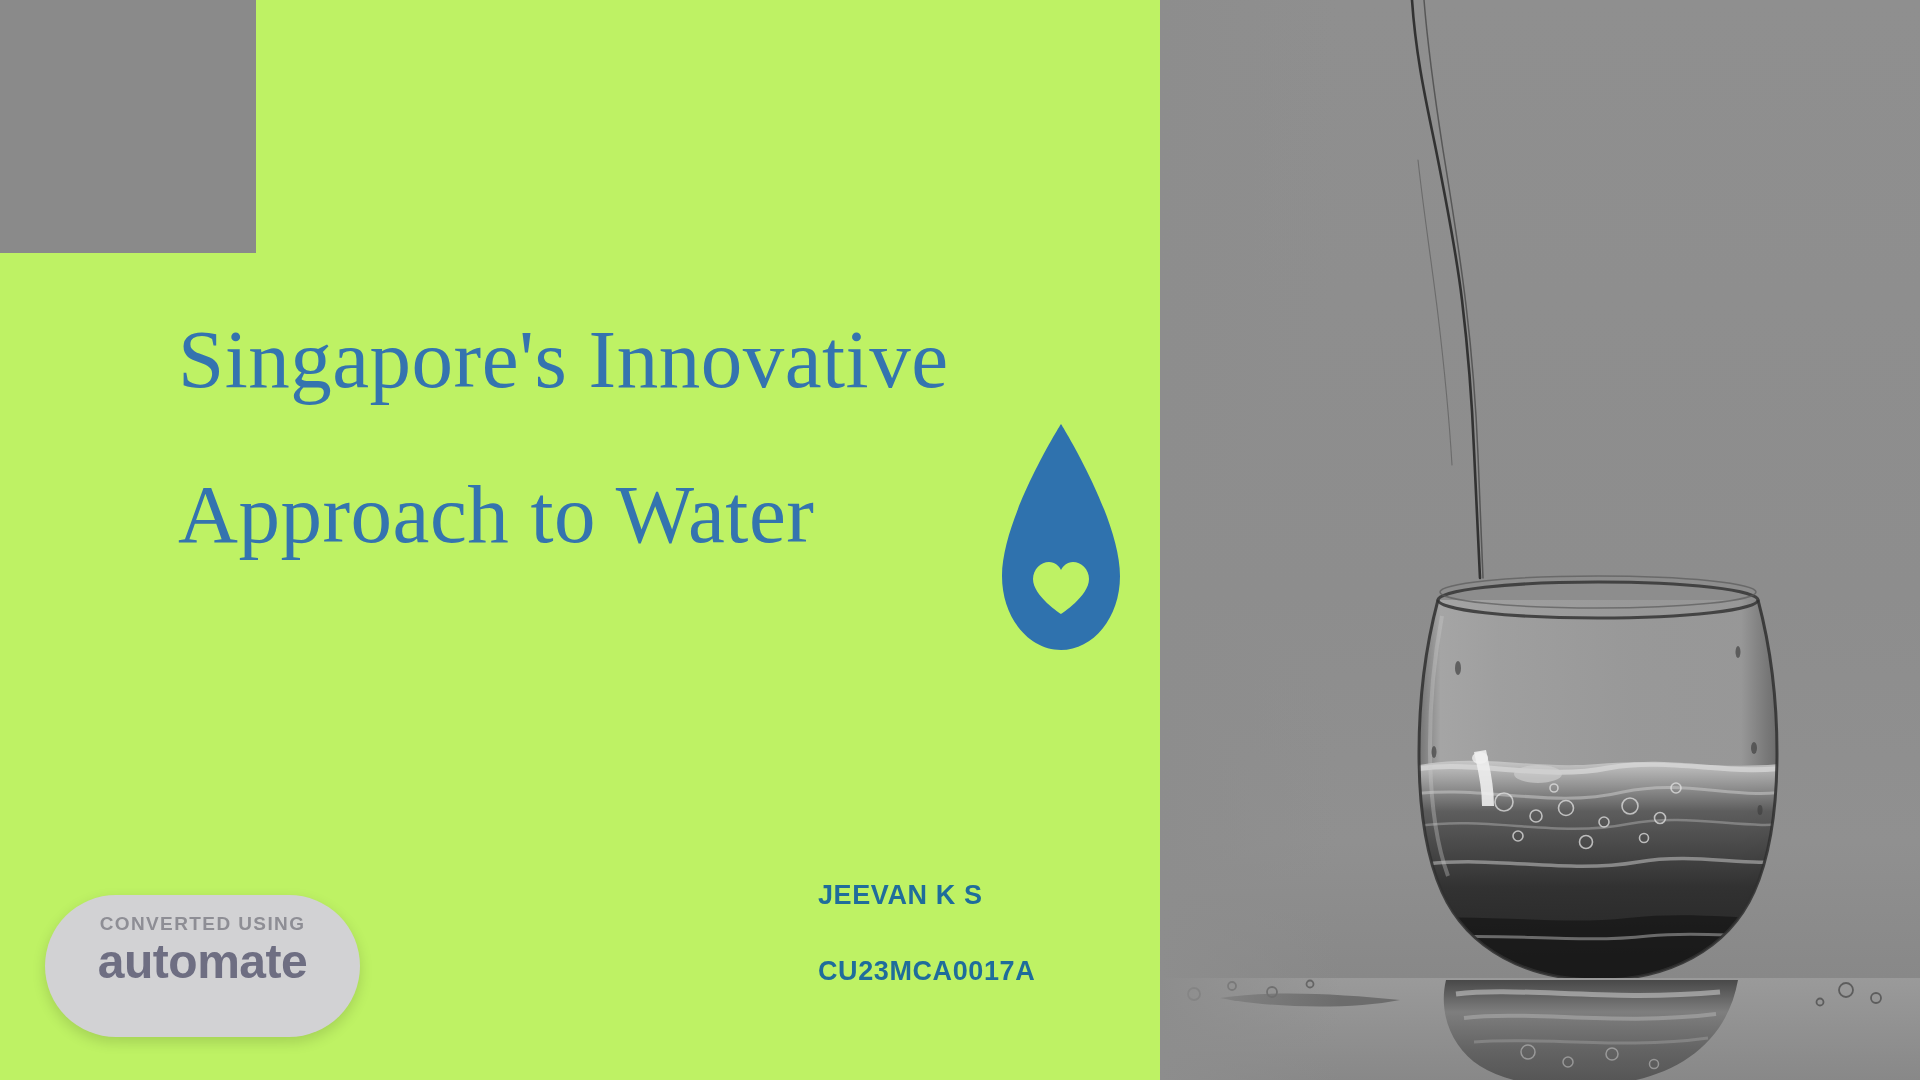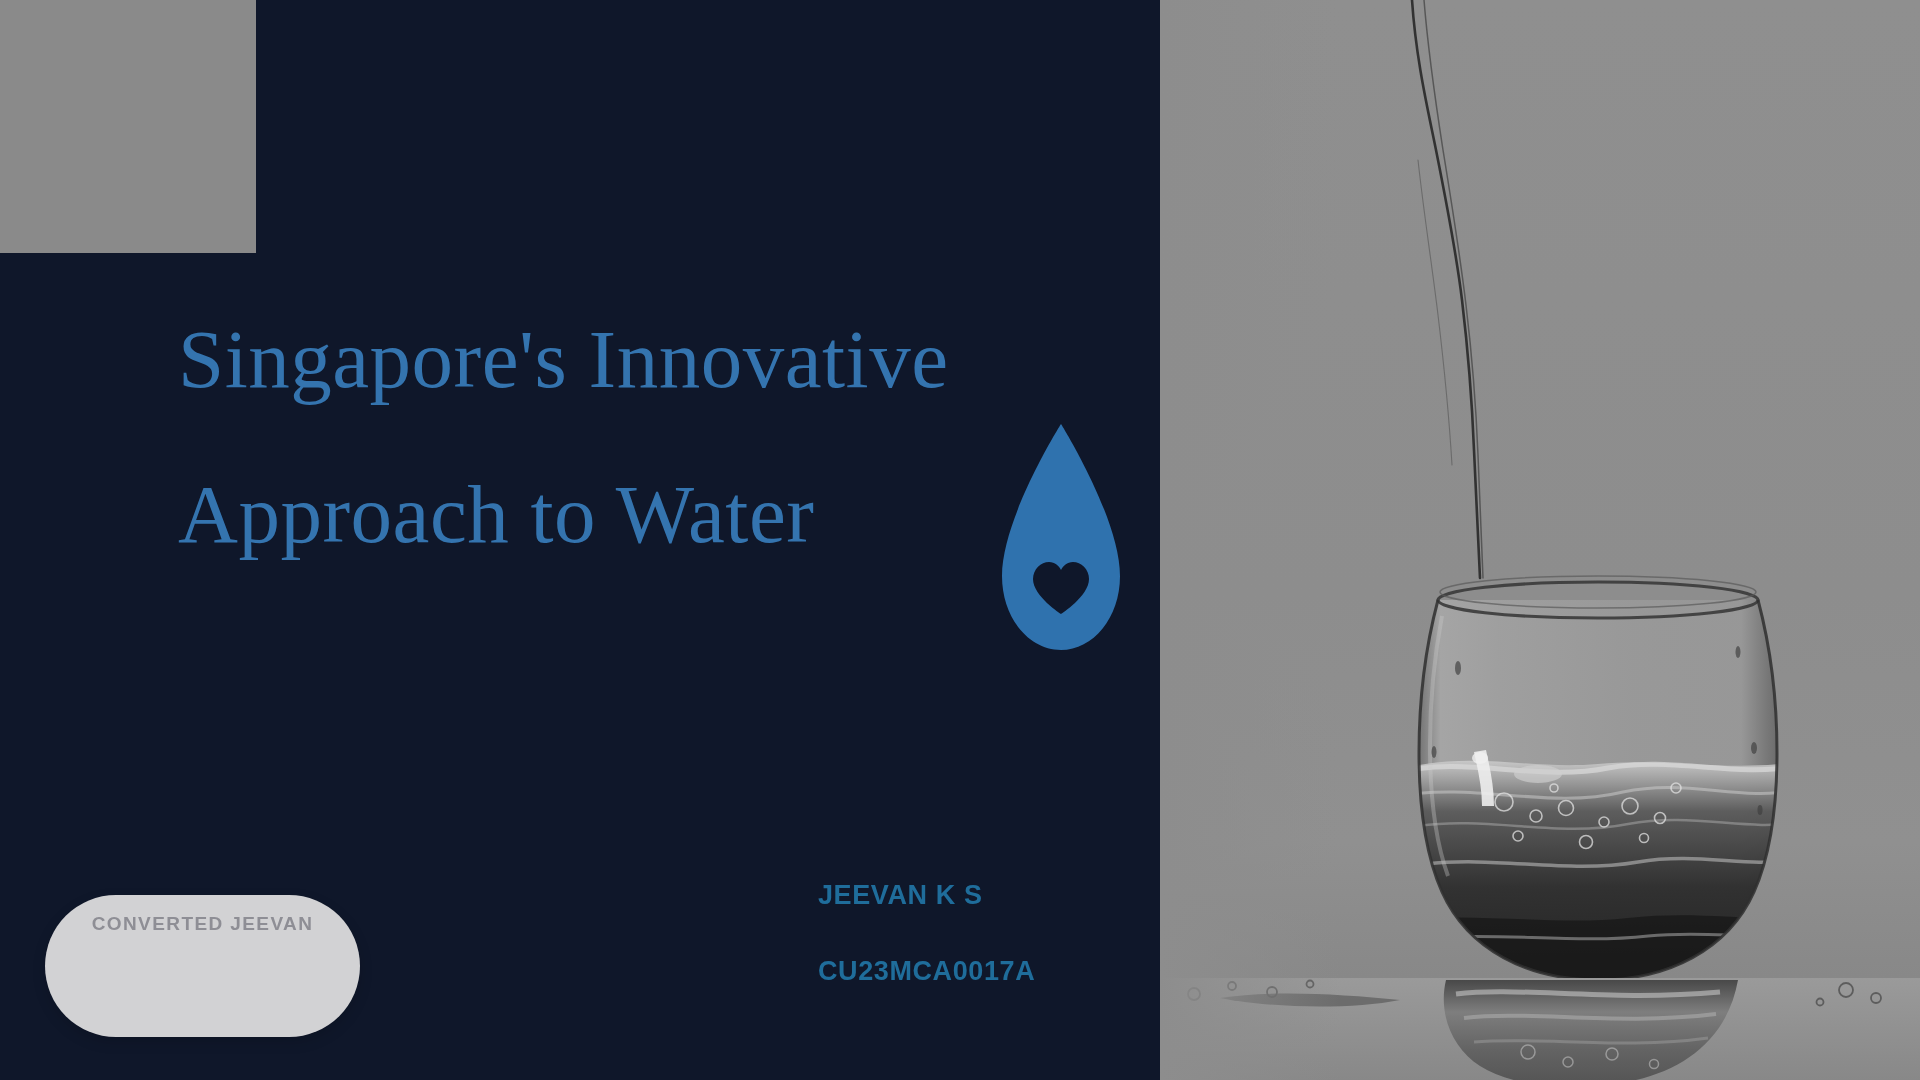--- a/index.html
+++ b/index.html
@@ -11,21 +11,21 @@
     width: 1920px;
     height: 1080px;
     overflow: hidden;
     font-family: "Liberation Sans", sans-serif;
   }
 
   #slide {
     position: relative;
     width: 1920px;
     height: 1080px;
-    background: #0f172a;
+    background: #bef264;
     overflow: hidden;
   }
 
   
   #corner-block {
     position: absolute;
     left: 0;
     top: 0;
     width: 256px;
     height: 253px;
@@ -301,16 +301,17 @@
         Z" fill="#2f72ae"></path>
     </svg>
   </div>
 
   <div id="byline">
     <div class="byline-line">JEEVAN K S</div>
     <div class="byline-line">CU23MCA0017A</div>
   </div>
 
   <div id="watermark">
-    <div id="wm-eyebrow">CONVERTED JEEVAN</div>
+    <div id="wm-eyebrow">CONVERTED USING</div>
+    <div id="wm-main">automate</div>
   </div>
 
 </div>
 
 </body></html>

